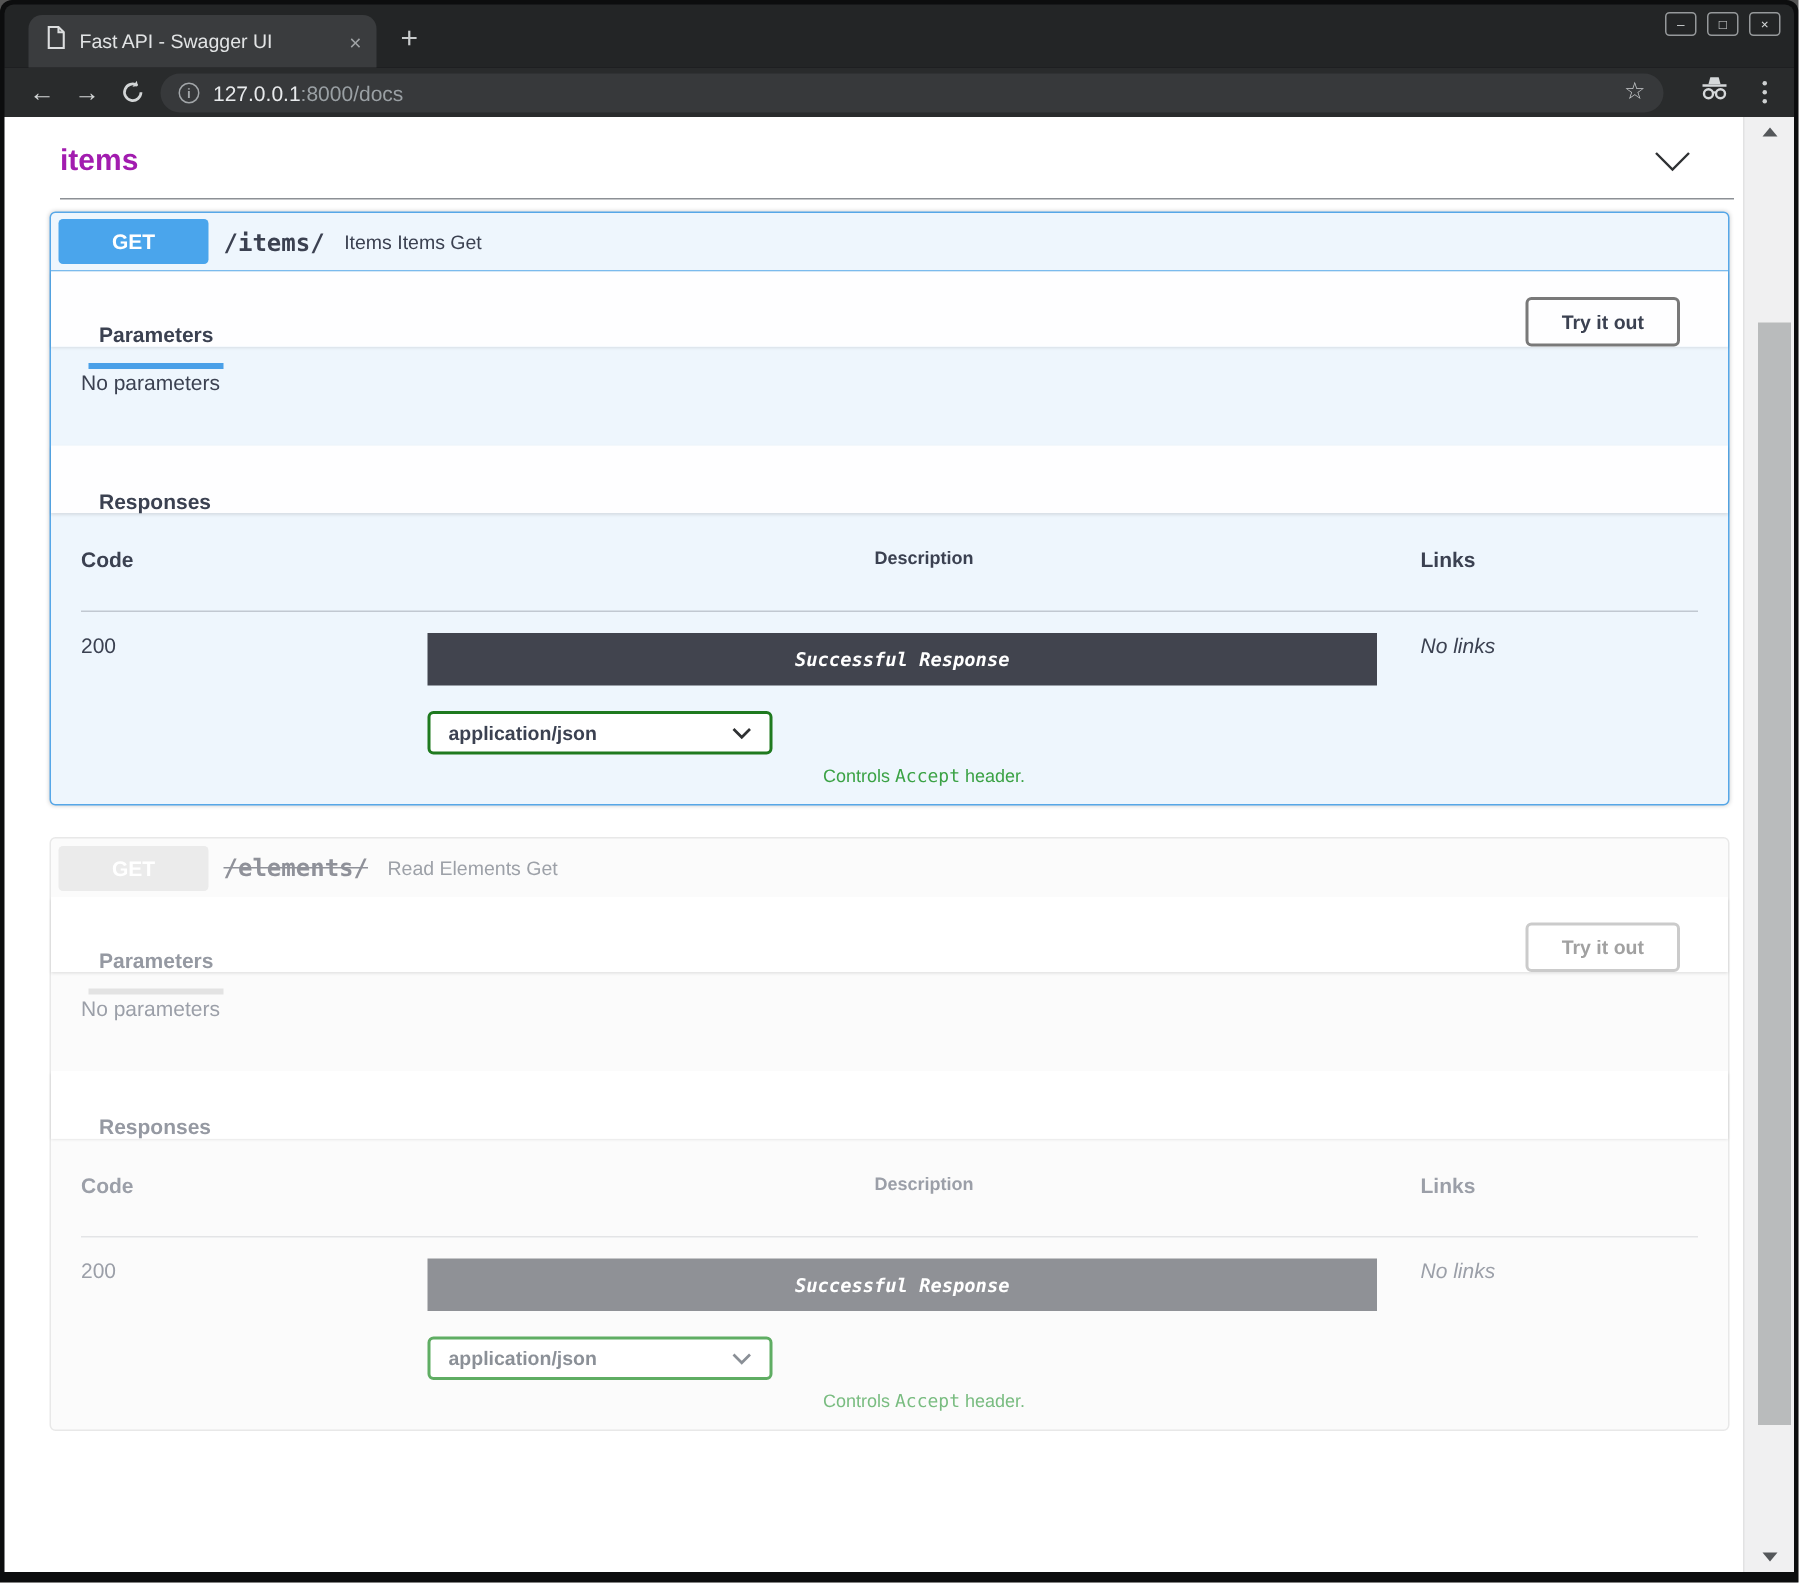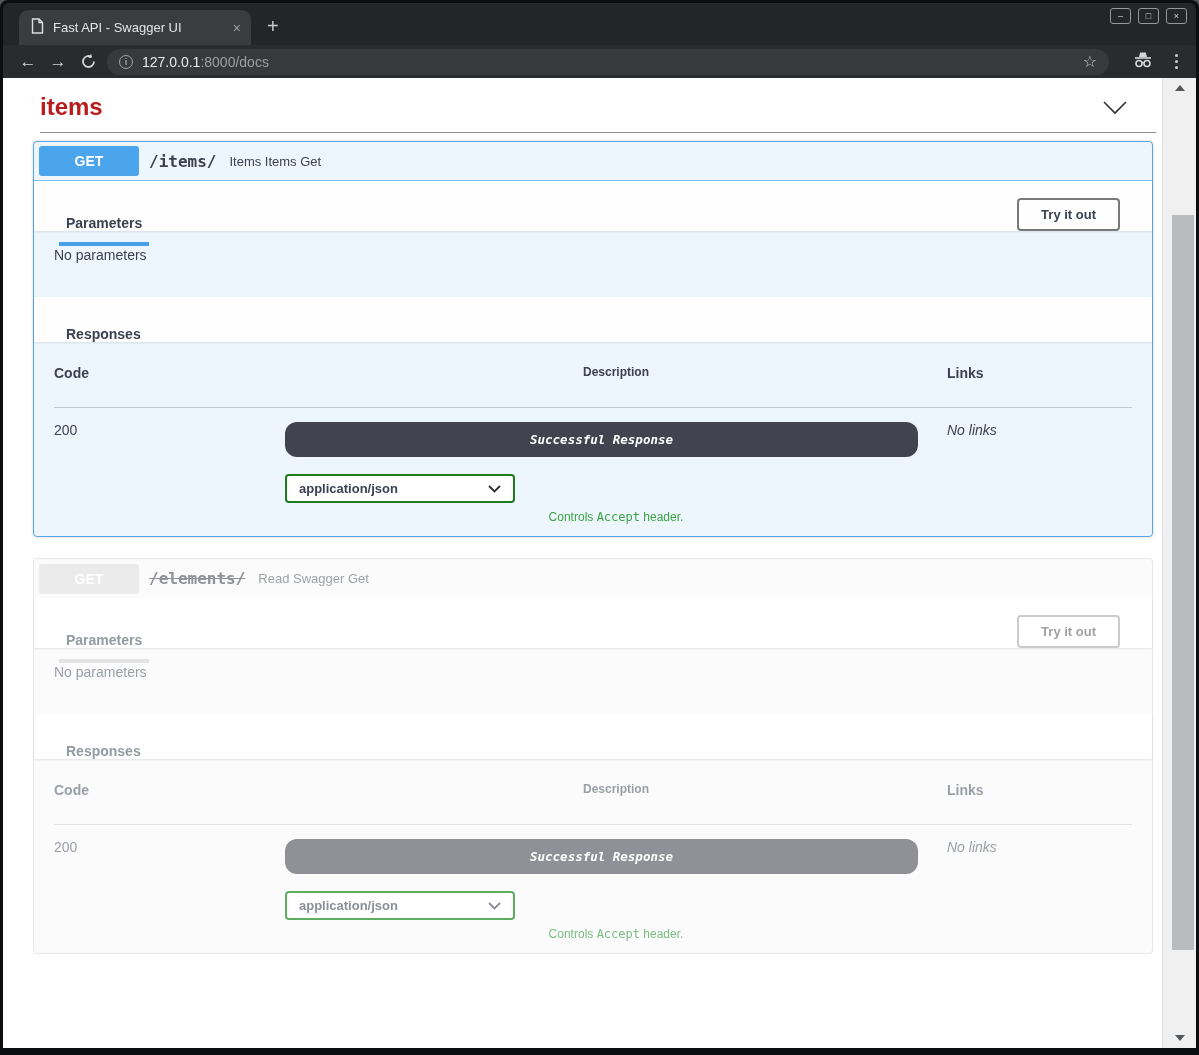--- a/index.html
+++ b/index.html
@@ -75,21 +75,21 @@
   .sb-arrow { position: absolute; left: 50%; transform: translateX(-50%); width: 0; height: 0; }
   .sb-up { top: 7px; border-left: 5px solid transparent; border-right: 5px solid transparent; border-bottom: 6px solid #54575a; }
   .sb-down { bottom: 7px; border-left: 5px solid transparent; border-right: 5px solid transparent; border-top: 6px solid #54575a; }
   .sb-thumb { position: absolute; top: 137px; right: 2px; width: 22px; height: 735px; background: #b9bbbc; }
 
   .swagger { padding-top: 10px; }
   .section-head {
     height: 38px; padding: 0 34px 0 37px;
     display: flex; align-items: center; justify-content: space-between;
   }
-  .section-title { font-size: 24px; font-weight: bold; color: #b91c1c; }
+  .section-title { font-size: 20px; font-weight: bold; color: #a21caf; }
   .section-divider { border: none; border-top: 1px solid #8c9095; margin: 6px 6px 8px 37px; }
 
   .opblock { margin: 0 9px 0 30px; border-radius: 4px; }
   .opblock.op-get {
     border: 1px solid #56a7e8;
     background: #eef6fd;
     box-shadow: 0 0 3px rgba(0,0,0,.18);
     margin-bottom: 21px;
   }
   .opblock.op-deprecated {
@@ -138,21 +138,21 @@
 
   .responses-body { padding: 23px 20px 12px; }
   .resp-head { display: flex; font-weight: bold; color: #3b4151; padding-bottom: 26px; border-bottom: 1px solid rgba(59,65,81,.25); }
   .op-deprecated .resp-head { color: #9b9fa8; border-bottom-color: rgba(59,65,81,.12); }
   .col-code { width: 231px; font-size: 14px; }
   .col-desc { width: 662px; font-size: 12px; text-align: center; }
   .col-links { flex: 1; font-size: 14px; }
   .resp-row { display: flex; padding-top: 14px; font-size: 14px; color: #3b4151; align-items: flex-start; }
   .op-deprecated .resp-row { color: #9b9fa8; }
   .resp-box {
-    background: #41444e; border-radius: 12px; padding: 10px 14px; width: 633px;
+    background: #41444e; border-radius: 0; padding: 10px 14px; width: 633px;
     color: #fff; font-family: "DejaVu Sans Mono", monospace;
     font-style: italic; font-weight: bold; font-size: 12.5px;
   }
   .op-deprecated .resp-box { background: #8f9196; }
   .media-select {
     margin-top: 17px; width: 230px; height: 29px;
     border: 2px solid #1f7a1f; border-radius: 4px; background: #fff;
     display: flex; align-items: center; justify-content: space-between;
     padding: 0 12px; font-weight: bold; font-size: 13px; color: #3b4151;
   }
@@ -273,21 +273,21 @@
               </span>
               <span class="col-links no-links">No links</span>
             </div>
           </div>
         </div>
 
         <div class="opblock op-deprecated">
           <div class="op-summary">
             <button class="method-btn">GET</button>
             <span class="op-path">/elements/</span>
-            <span class="op-desc">Read Swagger Get</span>
+            <span class="op-desc">Read Elements Get</span>
           </div>
 
 
           <div class="sec-header">
             <span class="sec-title tab-underline">Parameters</span>
             <button class="tryout-btn">Try it out</button>
           </div>
 
           <div class="params-body">No parameters</div>
 

